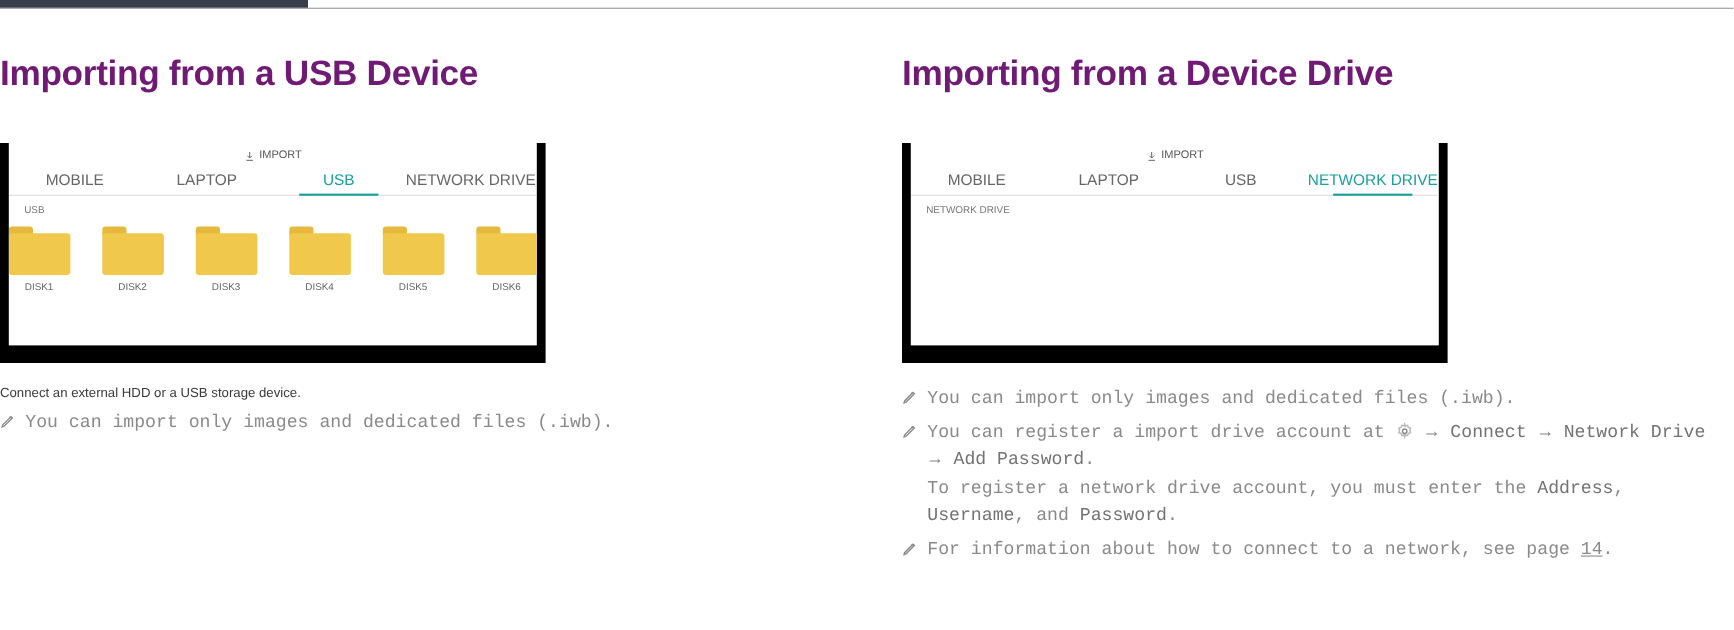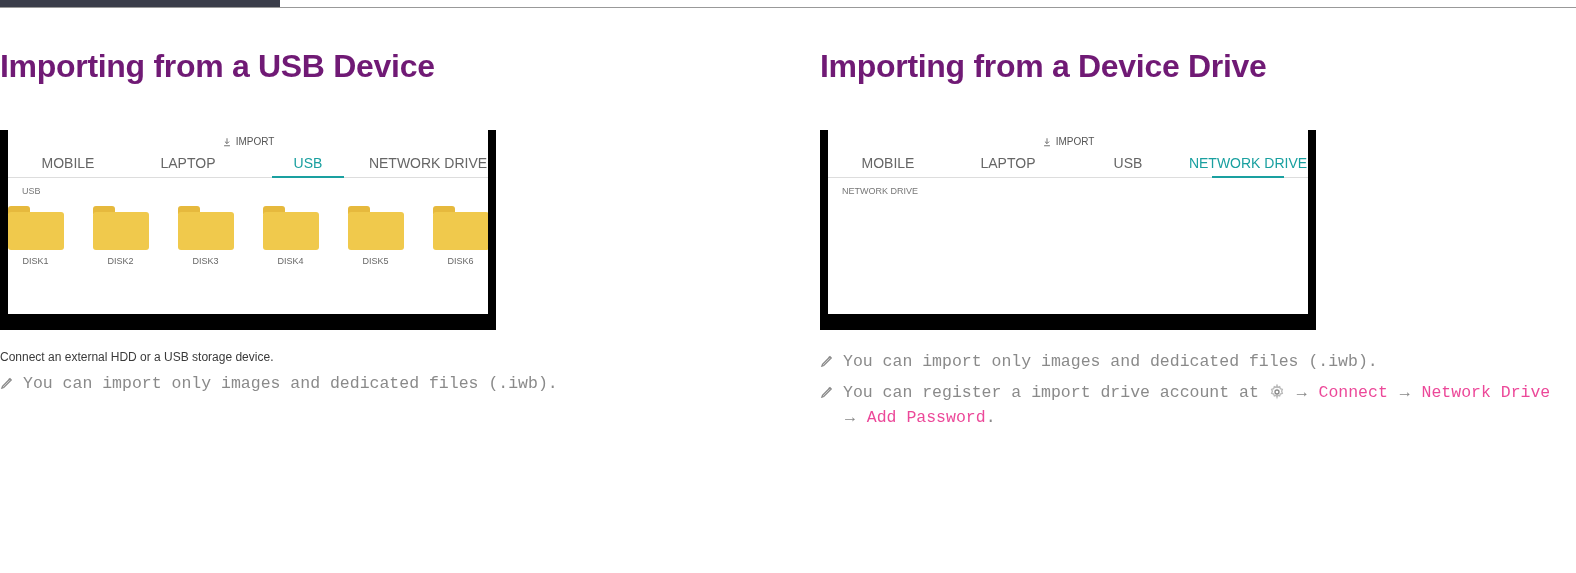--- a/index.html
+++ b/index.html
@@ -141,21 +141,21 @@
   .note .pencil-icon {
     flex: 0 0 auto;
     margin-top: 3px;
   }
   .note-body { flex: 1; font-family: Liberation Mono, monospace; }
   .note-body .sub-line {
     display: block;
     margin-top: 2px;
     margin-left: 0;
   }
-  .red { color: #ec4899; }
+  .red { color: #737373; }
   .arrow { color: #888; margin: 0 2px; }
   .page-link {
     color: #8a8a8a;
     text-decoration: underline;
   }
   svg.pencil-icon, svg.gear-icon, svg.dl-icon { display: inline-block; vertical-align: middle; }
 </style>
 </head>
 <body>
 
@@ -265,18 +265,30 @@
         <svg class="gear-icon" width="16" height="16" viewBox="0 0 24 24" fill="none" stroke="#8a8a8a" stroke-width="2">
             <circle cx="12" cy="12" r="3"></circle>
             <path d="M12 2l1 3 3-1 1 3 3 1-1 3 1 3-3 1-1 3-3-1-1 3-1-3-3 1-1-3-3-1 1-3-1-3 3-1 1-3 3 1z" opacity="0.6"></path>
           </svg>
         <span class="arrow">→</span>
         <span class="red">Connect</span>
         <span class="arrow">→</span>
         <span class="red">Network Drive</span>
         <span class="arrow">→</span>
         <span class="red">Add Password</span><span>.</span>
-      </div>
-    </div>
-
+        <span class="sub-line">
+          <span>To register a network drive account, you must enter the </span><span class="red">Address</span><span>, </span><span class="red">Username</span><span>, and </span><span class="red">Password</span><span>.</span>
+        </span>
+      </div>
+    </div>
+
+    <div class="note">
+      <svg class="pencil-icon" width="15" height="15" viewBox="0 0 24 24" fill="none" stroke="#8a8a8a" stroke-width="2">
+          <path d="M3 21l3-1 12-12-2-2L4 18l-1 3z"></path>
+          <path d="M14 6l2 2"></path>
+        </svg>
+      <div class="note-body">
+        <span>For information about how to connect to a network, see page </span><a href="#" class="page-link">14</a><span>.</span>
+      </div>
+    </div>
 
   </div>
 </div>
 
 </body></html>

